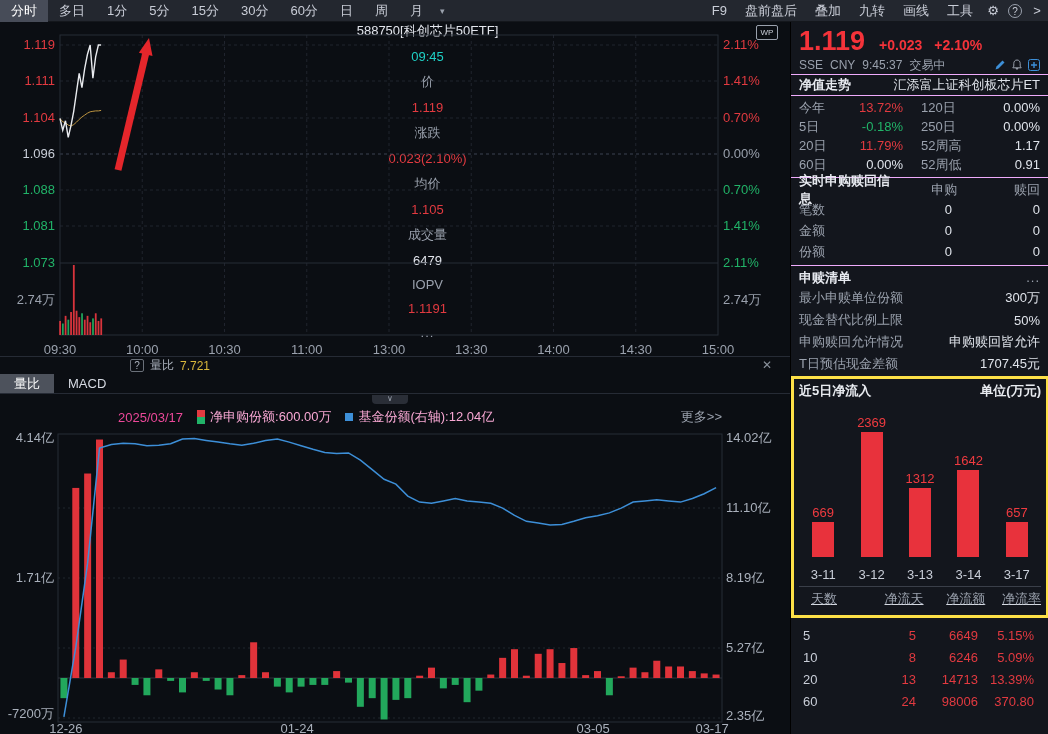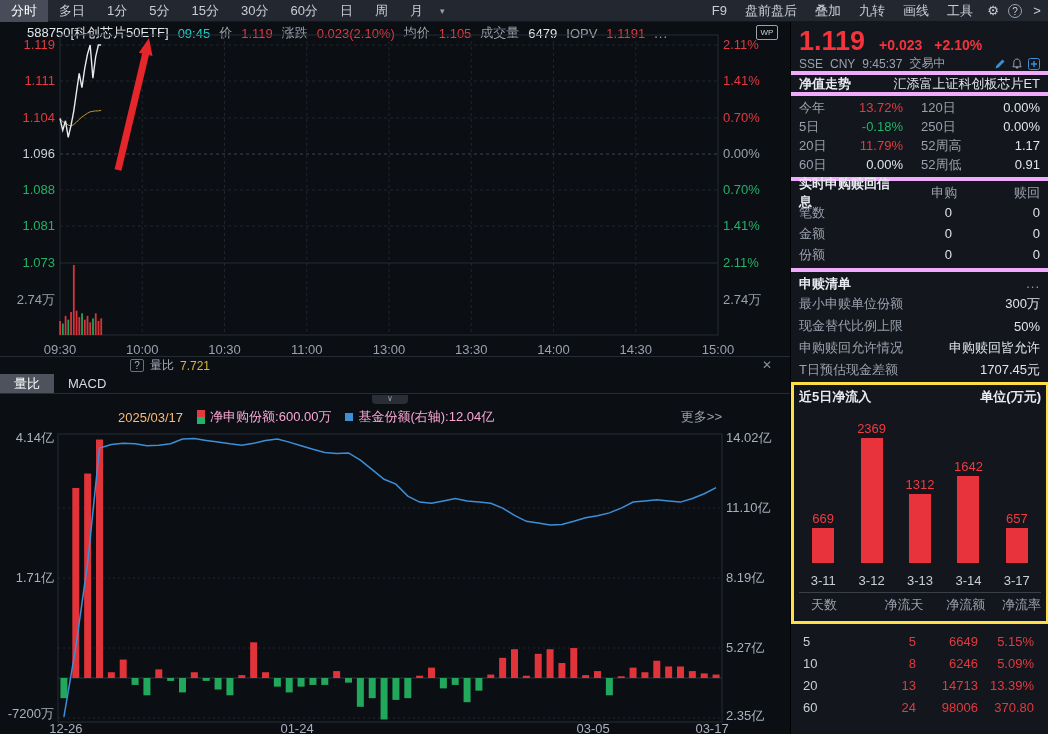--- a/index.html
+++ b/index.html
@@ -14,22 +14,22 @@
   .tb-tab.active { background:#474c58; color:#fff; }
   .tb-drop { padding:0 6px; font-size:9px; color:#9aa1ad; }
   .tb-right { margin-left:auto; display:flex; align-items:center; gap:0; }
   .tb-right .tb-tab { padding:0 9px; }
   .tb-ico { width:22px; text-align:center; color:#c9cdd7; font-size:13px; }
   .help-circle { display:inline-block; width:14px; height:14px; line-height:13px; border:1px solid #9aa1ad;
     border-radius:50%; font-size:10px; text-align:center; color:#c9cdd7;}
 
   
   .left { position:absolute; top:22px; left:0; width:790px; height:712px; background:#0b0e13; }
-  .info-row { position:absolute; top:0; left:0; width:790px; height:22px; padding-left:27px;
-    display:flex; align-items:center; gap:9px; font-size:13px; white-space:nowrap; }
+  .info-row { position:absolute; top:0; left:0; width:790px; height:22px; padding-left:65px;
+    display:flex; align-items:center; gap:9px; font-size:13px; white-space:nowrap;flex-direction:column; }
   .i-sym { color:#e2e5ec; } .i-time{ color:#1fd0c5; }
   .i-lab { color:#9aa1ad; } .i-red { color:#e23a40; } .i-wht { color:#e2e5ec; }
   .i-more { color:#9aa1ad; letter-spacing:1px; }
   .wp-ico { position:absolute; right:12px; top:3px; width:22px; height:15px; border:1px solid #9aa1ad;
     border-radius:2px; font-size:8px; color:#c9cdd7; text-align:center; line-height:13px; }
 
   svg { display:block; font-family:inherit; }
   .intraday-svg { position:absolute; top:10px; left:0; }
   .flow-svg { position:absolute; top:408px; left:0; }
 
@@ -42,31 +42,31 @@
 
   .tabs-row { position:absolute; top:352px; left:0; width:790px; height:20px; border-bottom:1px solid #262b35;
     display:flex; font-size:13px; }
   .sub-tab { padding:0 14px; line-height:20px; color:#d6dae2; cursor:pointer; }
   .sub-tab.active { background:#4d525c; color:#fff; }
   .collapse-btn { position:absolute; top:373px; left:372px; width:36px; height:9px; background:#2a2e37;
     border-radius:0 0 4px 4px; color:#9aa1ad; font-size:8px; line-height:7px; text-align:center; cursor:pointer;}
 
   .legend-row { position:absolute; top:384px; left:0; width:790px; height:22px; padding-left:118px;
     display:flex; align-items:center; gap:14px; font-size:13px; white-space:nowrap;}
-  .lg-date { color:#fdba74; }
+  .lg-date { color:#ec4899; }
   .lg-item { display:flex; align-items:center; gap:5px; color:#f9a8d4; }
   .sq-stack { width:8px; height:14px; display:flex; flex-direction:column; }
   .sq-stack .r { height:7px; background:#e23a40; } .sq-stack .g { height:7px; background:#21b368; }
   .sq-blue { width:8px; height:8px; background:#3d8fd8; }
   .lg-more { margin-left:auto; margin-right:68px; color:#9aa1ad; cursor:pointer; }
 
   
   .panel { position:absolute; top:0; left:790px; width:258px; height:734px; background:#13161d;
     border-left:1px solid #000; font-size:13px; }
-  .sec { border-bottom:4px solid #f0abfc; }
+  .sec { border-bottom:1px solid #f0abfc; }
   .p-head { padding:1px 8px 0 8px; }
   .ph-1 { display:flex; align-items:center; height:25px; }
   .ph-name { color:#55c8e0; font-weight:bold; font-size:15px; }
   .info-circle { display:inline-block; width:13px; height:13px; border:1px solid #9aa1ad; border-radius:50%;
     color:#9aa1ad; font-size:9px; line-height:12px; text-align:center; margin-left:5px; }
   .ph-code { margin-left:auto; color:#e8ebf0; font-size:19px; }
   .ph-2 { display:flex; align-items:baseline; height:30px; }
   .ph-price { color:#f5333a; font-size:27px; font-weight:bold; }
   .ph-chg { color:#f5333a; font-size:14px; font-weight:bold; margin-left:14px; }
   .ph-pct { color:#f5333a; font-size:14px; font-weight:bold; margin-left:12px; }
@@ -101,21 +101,21 @@
   .inflow-box { margin-top:1px; width:258px; height:242px; border:3px solid #fde047; padding:2px 5px; }
   .ib-title-row { display:flex; height:20px; align-items:center; }
   .ib-title { color:#e8ebf0; font-weight:bold; }
   .ib-unit { margin-left:auto; color:#e8ebf0; font-weight:bold; }
   .ib-chart { height:156px; display:flex; align-items:flex-end; }
   .ib-col { flex:1; display:flex; flex-direction:column; align-items:center; justify-content:flex-end; }
   .ib-val { color:#f03b40; font-size:13px; margin-bottom:2px; }
   .ib-bar { width:22px; background:#e8323c; }
   .ib-dates { display:flex; height:25px; align-items:flex-end; }
   .ib-date { flex:1; text-align:center; color:#c9ced8; font-size:13px; }
-  .ib-headers { display:flex; height:24px; align-items:center; border-top:1px solid #3a3f49; margin-top:4px; }
+  .ib-headers { display:flex; height:24px; align-items:center; border-top:1px solid #3a3f49; margin-top:4px;text-decoration:underline; }
 
   .ft-c1 { width:40px; padding-left:12px; color:#c9ced8; }
   .ft-c2 { width:85px; text-align:right; } .ft-c3 { width:62px; text-align:right; }
   .ft-c4 { width:56px; text-align:right; }
   .ib-headers .ft-c1,.ib-headers .ft-c2,.ib-headers .ft-c3,.ib-headers .ft-c4 { color:#9aa1ad; }
   .flow-table { padding-top:6px; }
   .ft-row { display:flex; height:22px; align-items:center; }
   .ft-row .ft-c2,.ft-row .ft-c3,.ft-row .ft-c4 { color:#e23a40; }
 </style>
 </head>

